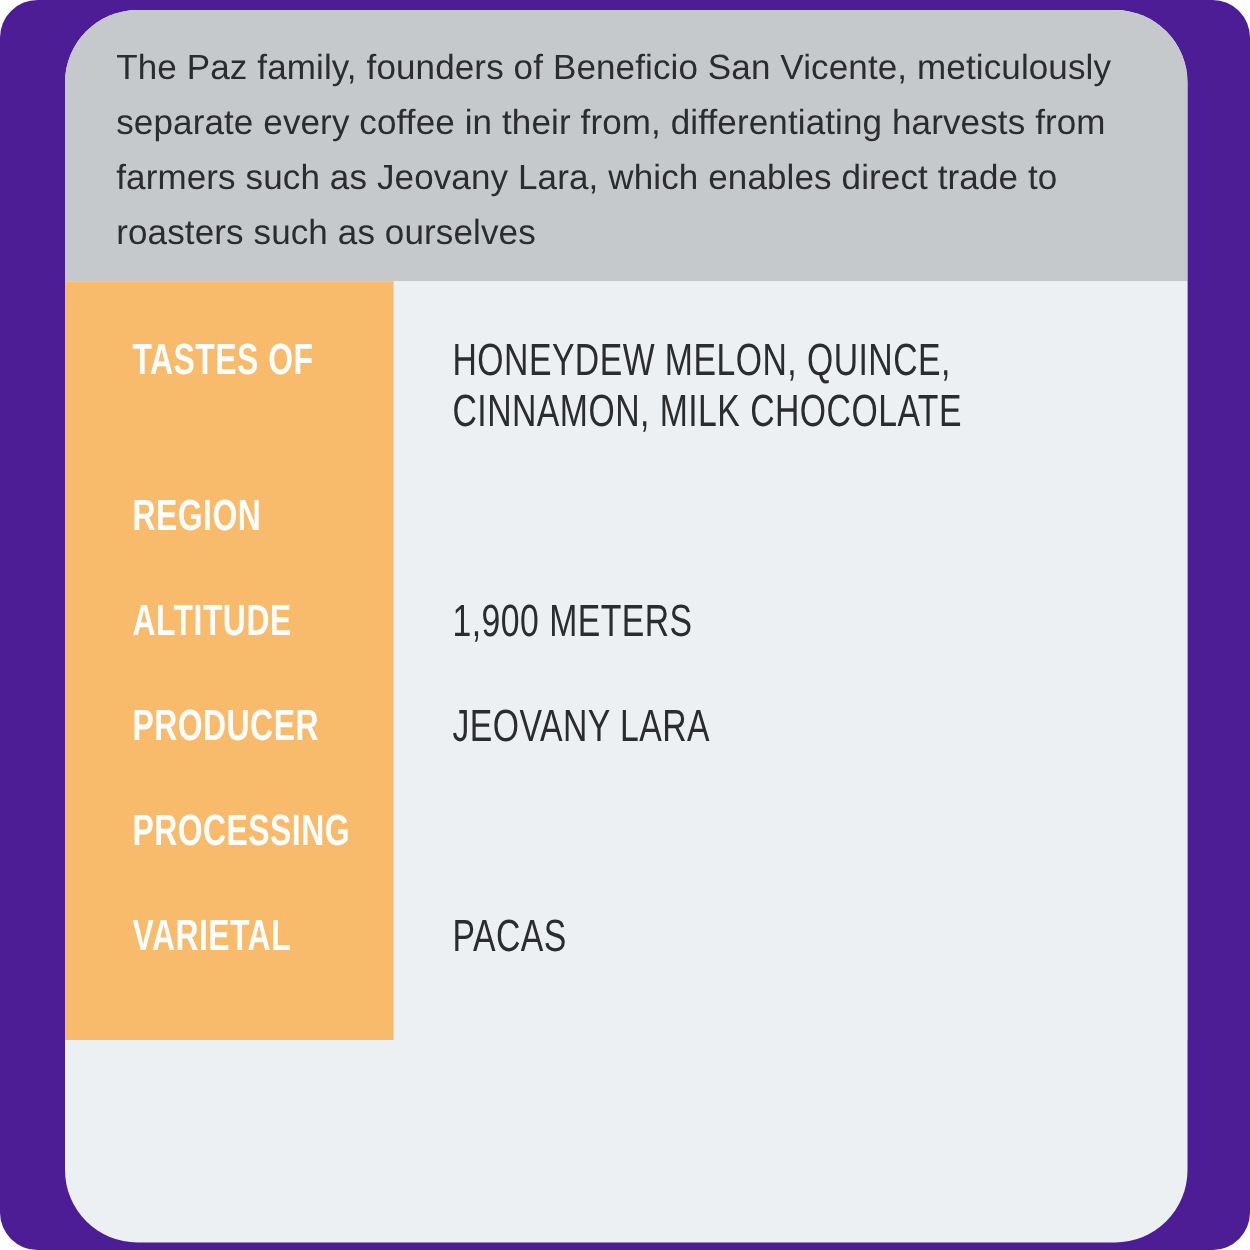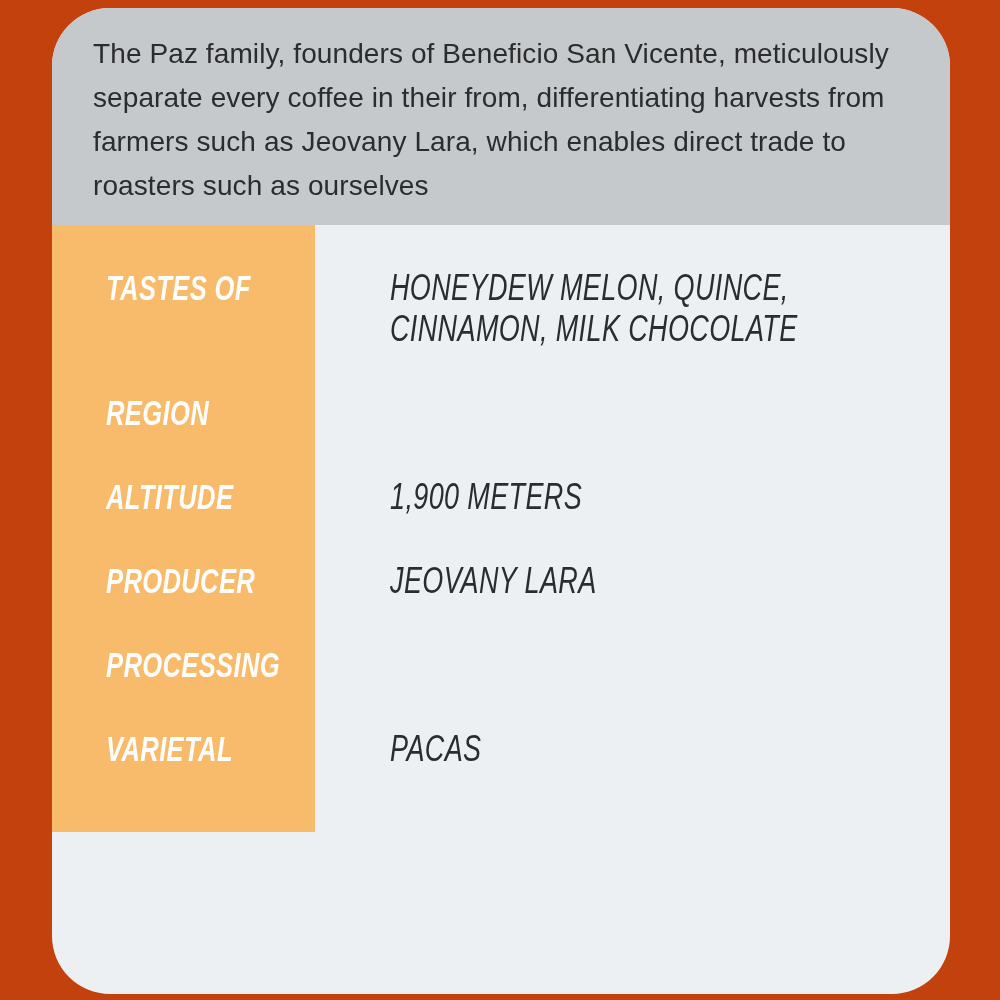--- a/index.html
+++ b/index.html
@@ -8,22 +8,23 @@
     background: #ffffff;
     width: 1000px;
     height: 1000px;
     font-family: "Liberation Sans", sans-serif;
     -webkit-font-smoothing: antialiased;
   }
   .stage {
     position: relative;
     width: 1000px;
     height: 1000px;
-    background: #c2410c;
+    background: #4c1d95;
     overflow: hidden;
+    border-radius: 30px;
   }
   .card {
     position: absolute;
     left: 52px;
     top: 8px;
     width: 898px;
     height: 986px;
     border-radius: 58px;
     overflow: hidden;
     background: var(--c-light, #edf0f2);
@@ -39,21 +40,20 @@
     white-space: nowrap;
     font-size: 28px;
     line-height: 44px;
     letter-spacing: 0.1px;
     color: var(--c-text_dark, #2c2d2f);
   }
   
   .specs {
     position: relative;
     height: 607px;
-    font-style: italic;
   }
   .specs-bg-left {
     position: absolute;
     left: 0; top: 0; bottom: 0;
     width: 263px;
     background: var(--c-orange, #f8ba6b);
   }
   .specs-bg-right {
     position: absolute;
     left: 263px; top: 0; bottom: 0; right: 0;
@@ -93,21 +93,21 @@
     letter-spacing: 0.5px;
   }
   .spec-value-text {
     font-size: 36px;
     font-weight: 400;
     line-height: 41px;
     color: var(--c-text_dark, #2a2b2d);
     transform: scaleX(0.75);
     letter-spacing: 0.5px;
   }
-  .value-line { height: 41px; margin-left: 28px; }
+  .value-line { height: 41px; }
   
   .bottom-band {
     position: relative;
     height: 162px;
     background: var(--c-gray, #c6c9cb);
   }
   .weight-text {
     position: absolute;
     left: 53px;
     top: 69px;

